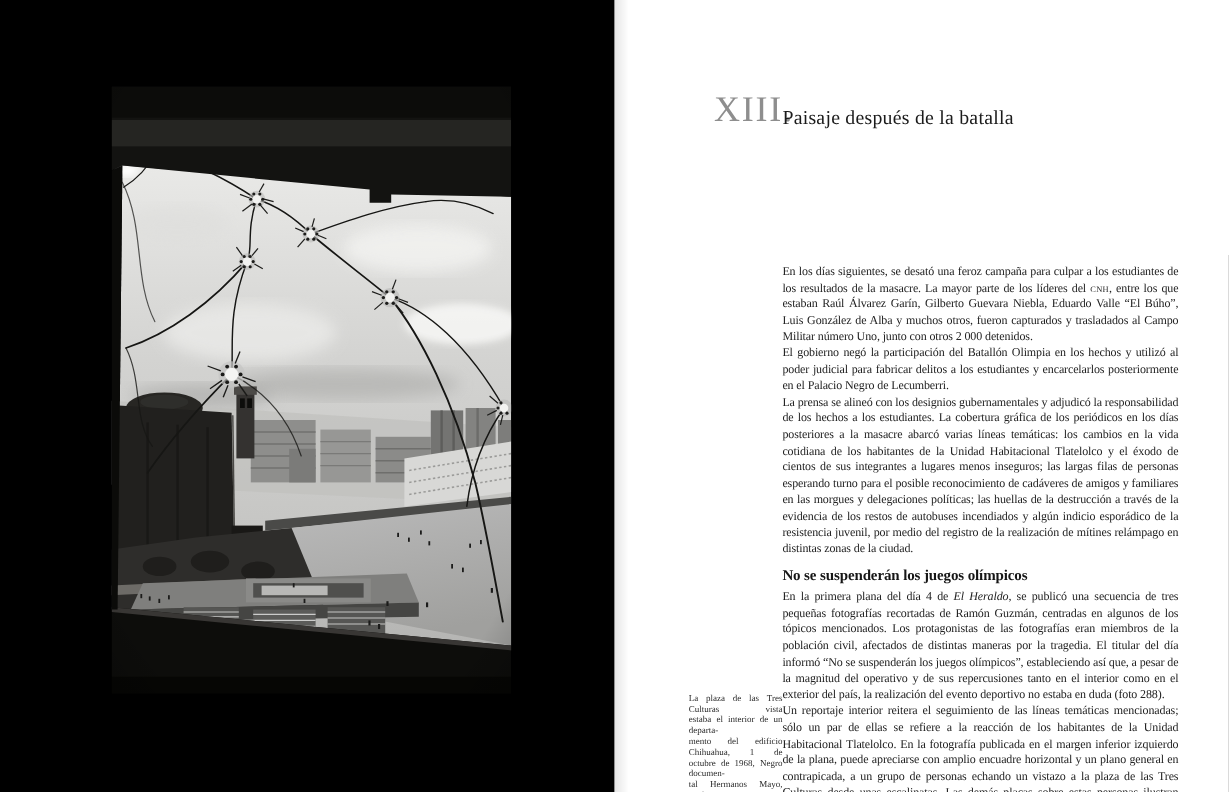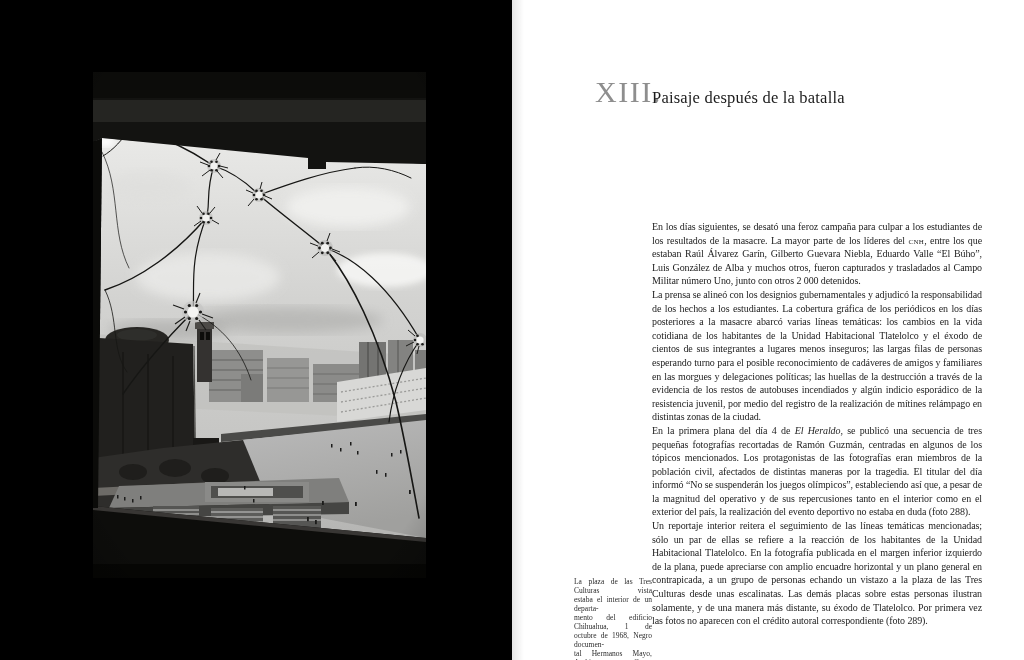--- a/index.html
+++ b/index.html
@@ -350,22 +350,24 @@
     </svg>
   </div>
 
   <div class="page page-right">
 
     <div class="chapter-number">XIII.</div>
     <div class="chapter-title">Paisaje después de la batalla</div>
 
     <div class="body-column">
       <p class="para"><span>En los días siguientes, se desató una feroz campaña para culpar a los estudiantes de los resultados de la masacre. La mayor parte de los líderes del </span><span class="sc">cnh</span><span>, entre los que estaban Raúl Álvarez Garín, Gilberto Guevara Niebla, Eduardo Valle “El Búho”, Luis González de Alba y muchos otros, fueron capturados y trasladados al Campo Militar número Uno, junto con otros 2 000 detenidos.</span></p>
+      <p class="para">El gobierno negó la participación del Batallón Olimpia en los hechos y utilizó al poder judicial para fabricar delitos a los estudiantes y encarcelarlos posteriormente en el Palacio Negro de Lecumberri.</p>
       <p class="para">La prensa se alineó con los designios gubernamentales y adjudicó la responsabilidad de los hechos a los estudiantes. La cobertura gráfica de los periódicos en los días posteriores a la masacre abarcó varias líneas temáticas: los cambios en la vida cotidiana de los habitantes de la Unidad Habitacional Tlatelolco y el éxodo de cientos de sus integrantes a lugares menos inseguros; las largas filas de personas esperando turno para el posible reconocimiento de cadáveres de amigos y familiares en las morgues y delegaciones políticas; las huellas de la destrucción a través de la evidencia de los restos de autobuses incendiados y algún indicio esporádico de la resistencia juvenil, por medio del registro de la realización de mítines relámpago en distintas zonas de la ciudad.</p>
 
+      <h3 class="section-heading">No se suspenderán los juegos olímpicos</h3>
 
       <p class="para"><span>En la primera plana del día 4 de </span><span class="it">El Heraldo</span><span>, se publicó una secuencia de tres pequeñas fotografías recortadas de Ramón Guzmán, centradas en algunos de los tópicos mencionados. Los protagonistas de las fotografías eran miembros de la población civil, afectados de distintas maneras por la tragedia. El titular del día informó “No se suspenderán los juegos olímpicos”, estableciendo así que, a pesar de la magnitud del operativo y de sus repercusiones tanto en el interior como en el exterior del país, la realización del evento deportivo no estaba en duda (foto 288).</span></p>
       <p class="para">Un reportaje interior reitera el seguimiento de las líneas temáticas mencionadas; sólo un par de ellas se refiere a la reacción de los habitantes de la Unidad Habitacional Tlatelolco. En la fotografía publicada en el margen inferior izquierdo de la plana, puede apreciarse con amplio encuadre horizontal y un plano general en contrapicada, a un grupo de personas echando un vistazo a la plaza de las Tres Culturas desde unas escalinatas. Las demás placas sobre estas personas ilustran solamente, y de una manera más distante, su éxodo de Tlatelolco. Por primera vez las fotos no aparecen con el crédito autoral correspondiente (foto 289).</p>
 
     </div>
 
     <div class="caption">
       <div class="caption-line">La plaza de las Tres Culturas vista</div>
       <div class="caption-line">estaba el interior de un departa-</div>
       <div class="caption-line">mento del edificio Chihuahua, 1 de</div>

